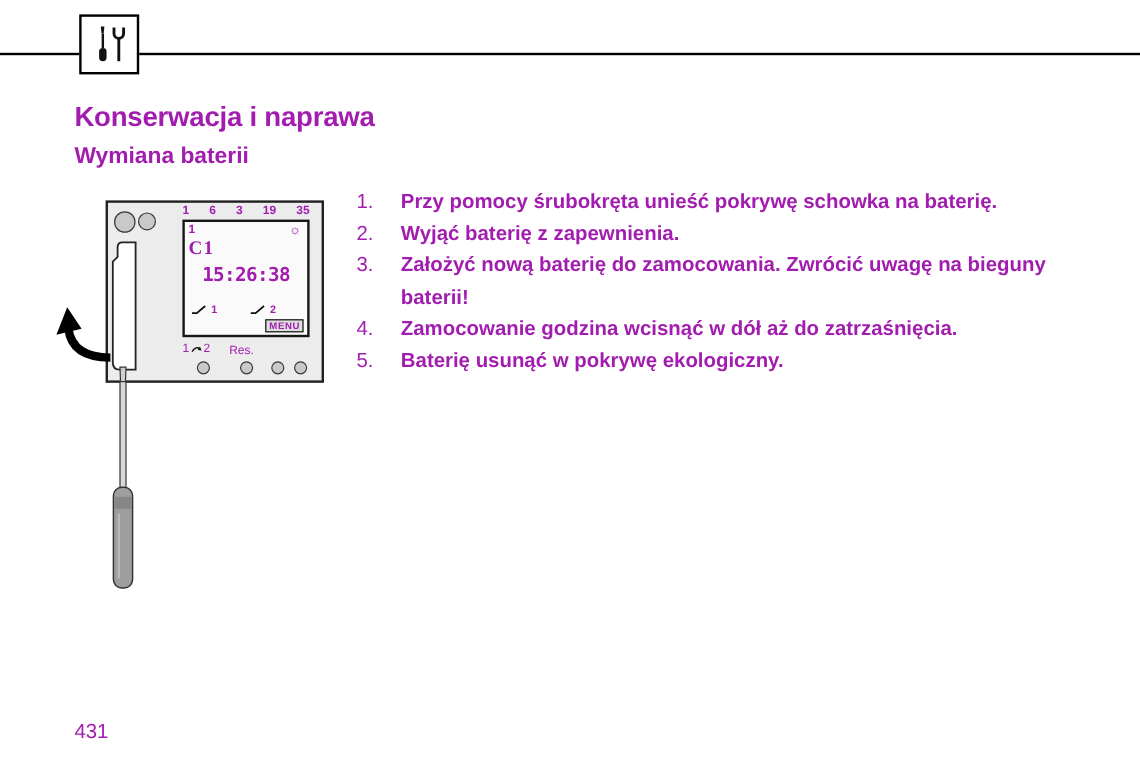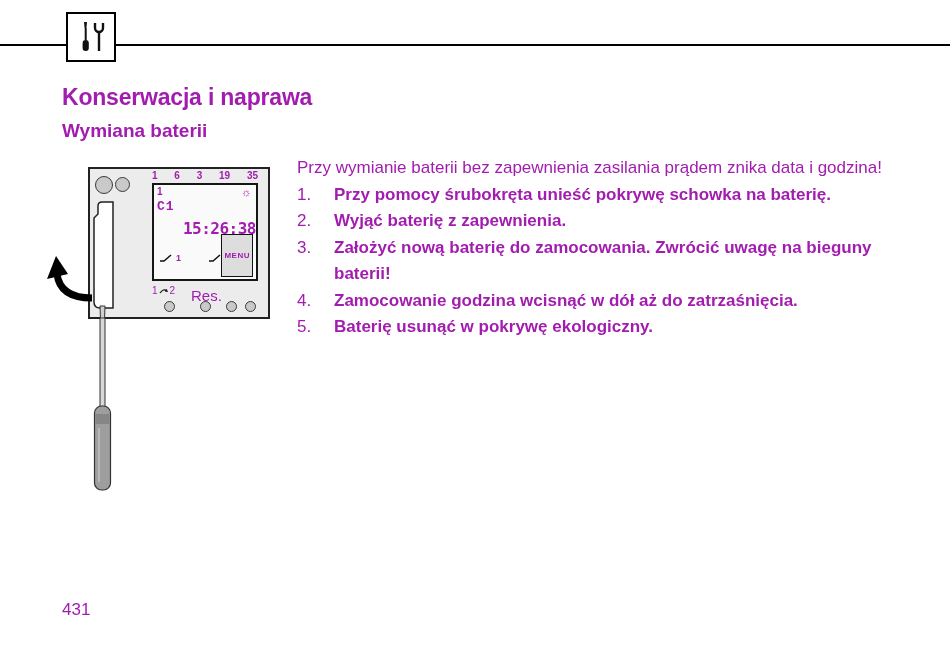--- a/index.html
+++ b/index.html
@@ -19,32 +19,32 @@
           border:2px solid #222;box-sizing:border-box;z-index:1;}
   .scale{position:absolute;left:62px;top:1px;width:106px;display:flex;justify-content:space-between;
          font-size:10px;font-weight:700;}
   .dev-btn{position:absolute;border-radius:50%;background:#c9c9c9;border:1.5px solid #3a3a3a;box-sizing:border-box;}
   .dev-btn.b1{left:5px;top:7px;width:18px;height:18px;}
   .dev-btn.b2{left:25px;top:8px;width:15px;height:15px;}
   .lcd{position:absolute;left:62px;top:14px;width:106px;height:98px;background:#fafafa;
        border:2.5px solid #161616;box-sizing:border-box;}
   .lcd-ch{position:absolute;left:3px;top:1px;font-size:10px;font-weight:700;}
   .lcd-sun{position:absolute;right:5px;top:1px;font-size:11px;}
-  .lcd-seg{position:absolute;left:3px;top:14px;font-family:Liberation Mono, monospace;
-           font-size:13px;font-weight:700;letter-spacing:1px;}
-  .lcd-time{position:absolute;left:0;right:0;top:34px;text-align:right;
+  .lcd-seg{position:absolute;left:3px;top:14px;font-family:Liberation Serif, serif;
+           font-size:16px;font-weight:700;letter-spacing:1px;}
+  .lcd-time{position:absolute;left:0;right:0;top:34px;text-align:center;
             font-family:"DejaVu Sans Mono",monospace;font-size:16px;font-weight:700;letter-spacing:-0.5px;}
   .relay{position:absolute;bottom:16px;display:flex;align-items:flex-end;gap:2px;
          font-size:9px;font-weight:700;}
   .relay.r1{left:5px;}
   .relay.r2{left:54px;}
   .lcd-menu{position:absolute;right:3px;bottom:2px;font-size:8px;font-weight:700;letter-spacing:0.5px;
-            border:1px solid #111;background:#ddd;padding:16px 2px;}
+            border:1px solid #111;background:#ddd;padding:0 2px;}
   .toggle{position:absolute;left:62px;top:116px;font-size:10px;display:flex;align-items:center;gap:1px;}
-  .res{position:absolute;left:101px;top:118px;font-size:15px;}
+  .res{position:absolute;left:101px;top:118px;font-size:10px;}
   .key{position:absolute;top:132px;width:11px;height:11px;border-radius:50%;background:#c9c9c9;
        border:1.5px solid #3a3a3a;box-sizing:border-box;}
   .key.k1{left:74px;} .key.k2{left:110px;} .key.k3{left:136px;} .key.k4{left:155px;}
 
   .overlay{position:absolute;left:40px;top:160px;width:140px;height:350px;z-index:2;}
 
   
   .right-col{position:absolute;left:297px;top:155px;width:600px;font-size:17px;line-height:26.5px;}
   .intro{margin:0;}
   .steps{margin:0;}
@@ -132,21 +132,20 @@
     <path d="M73,42 L62,42 Q58,42 58,46 L58,54 L54,58 L54,142 Q54,148 60,148 L73,148 Z" fill="#fff" stroke="#222" stroke-width="1.5"></path>
 
     <polygon points="60,146 65,146 64.5,160 60.5,160" fill="#cfcfcf" stroke="#333" stroke-width="1"></polygon>
     <rect x="60" y="158" width="5" height="90" fill="#d8d8d8" stroke="#333" stroke-width="1"></rect>
     <rect x="54.5" y="246" width="16" height="84" rx="7" fill="#9e9e9e" stroke="#333" stroke-width="1.2"></rect>
     <rect x="55.5" y="254" width="14" height="10" fill="#868686"></rect>
     <line x1="59" y1="268" x2="59" y2="322" stroke="#b8b8b8" stroke-width="2"></line>
   </svg>
 
   <div class="right-col">
-    <p class="intro">Przy wymianie baterii bez zapewnienia zasilania prądem znika data i godzina!</p>
     <div class="steps">
       <div class="step">
         <span class="step-num">1.</span>
         <span class="step-text">Przy pomocy śrubokręta unieść pokrywę schowka na baterię.</span>
       </div>
       <div class="step">
         <span class="step-num">2.</span>
         <span class="step-text">Wyjąć baterię z zapewnienia.</span>
       </div>
       <div class="step">

